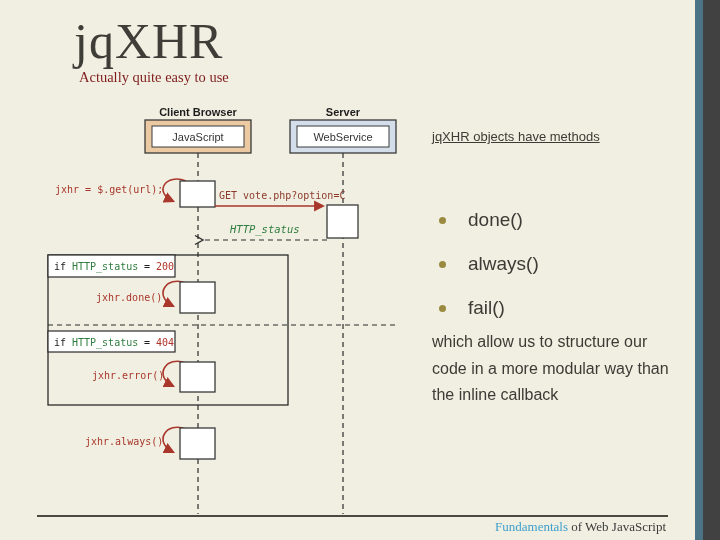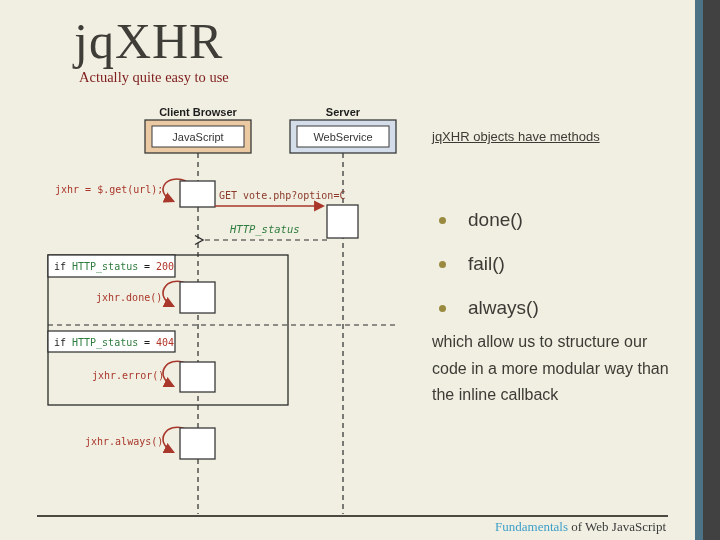--- a/index.html
+++ b/index.html
@@ -124,25 +124,25 @@
 
   <div class="panel-heading">jqXHR objects have methods</div>
 
   <ul class="bullets">
     <li>
       <span class="dot"></span>
       <span class="bullet-text">done()</span>
     </li>
     <li>
       <span class="dot"></span>
-      <span class="bullet-text">fail()</span>
+      <span class="bullet-text">always()</span>
     </li>
     <li>
       <span class="dot"></span>
-      <span class="bullet-text">always()</span>
+      <span class="bullet-text">fail()</span>
     </li>
   </ul>
 
   <div class="panel-para">which allow us to structure our code in a more modular way than the inline callback</div>
 
   <div class="footer-line"></div>
   <div class="footer"><span class="link">Fundamentals</span><span> of Web JavaScript</span></div>
 
   <div class="bar-teal"></div>
   <div class="bar-dark"></div>

